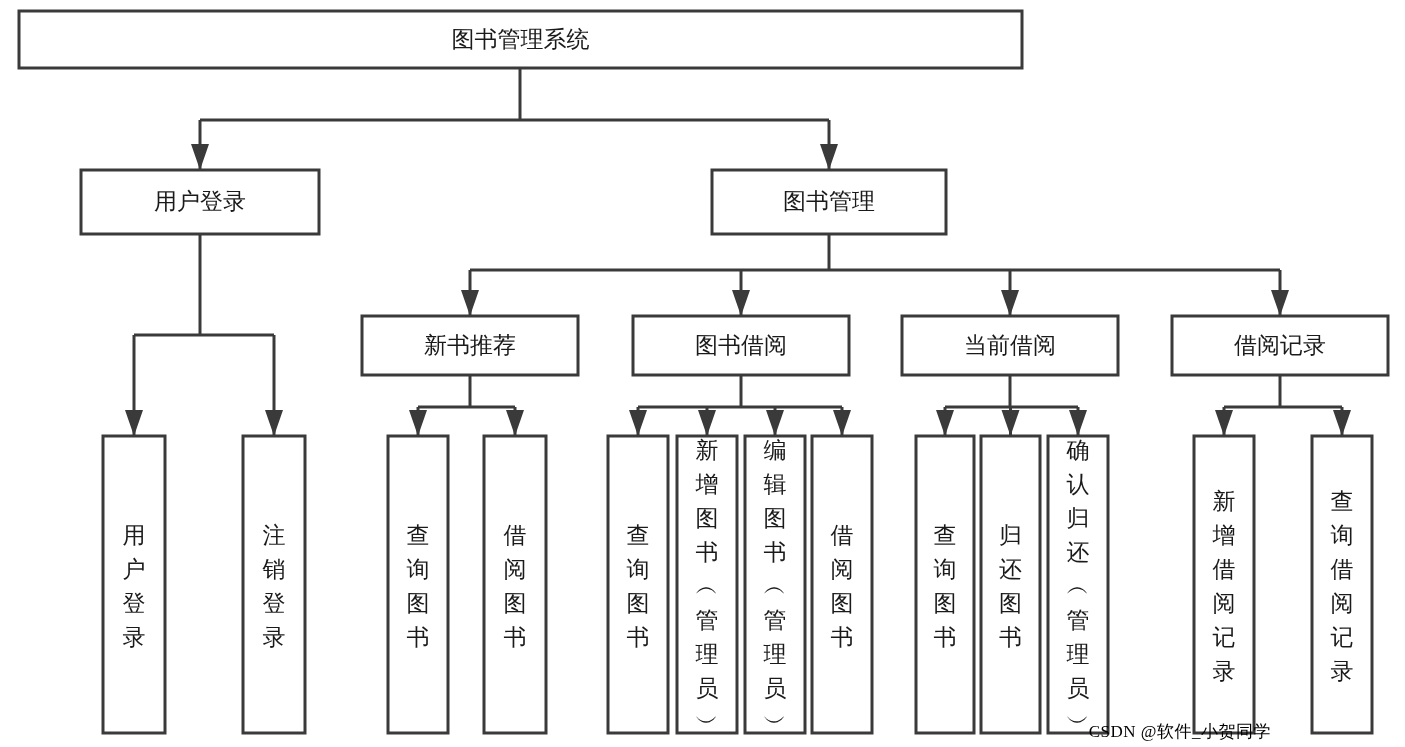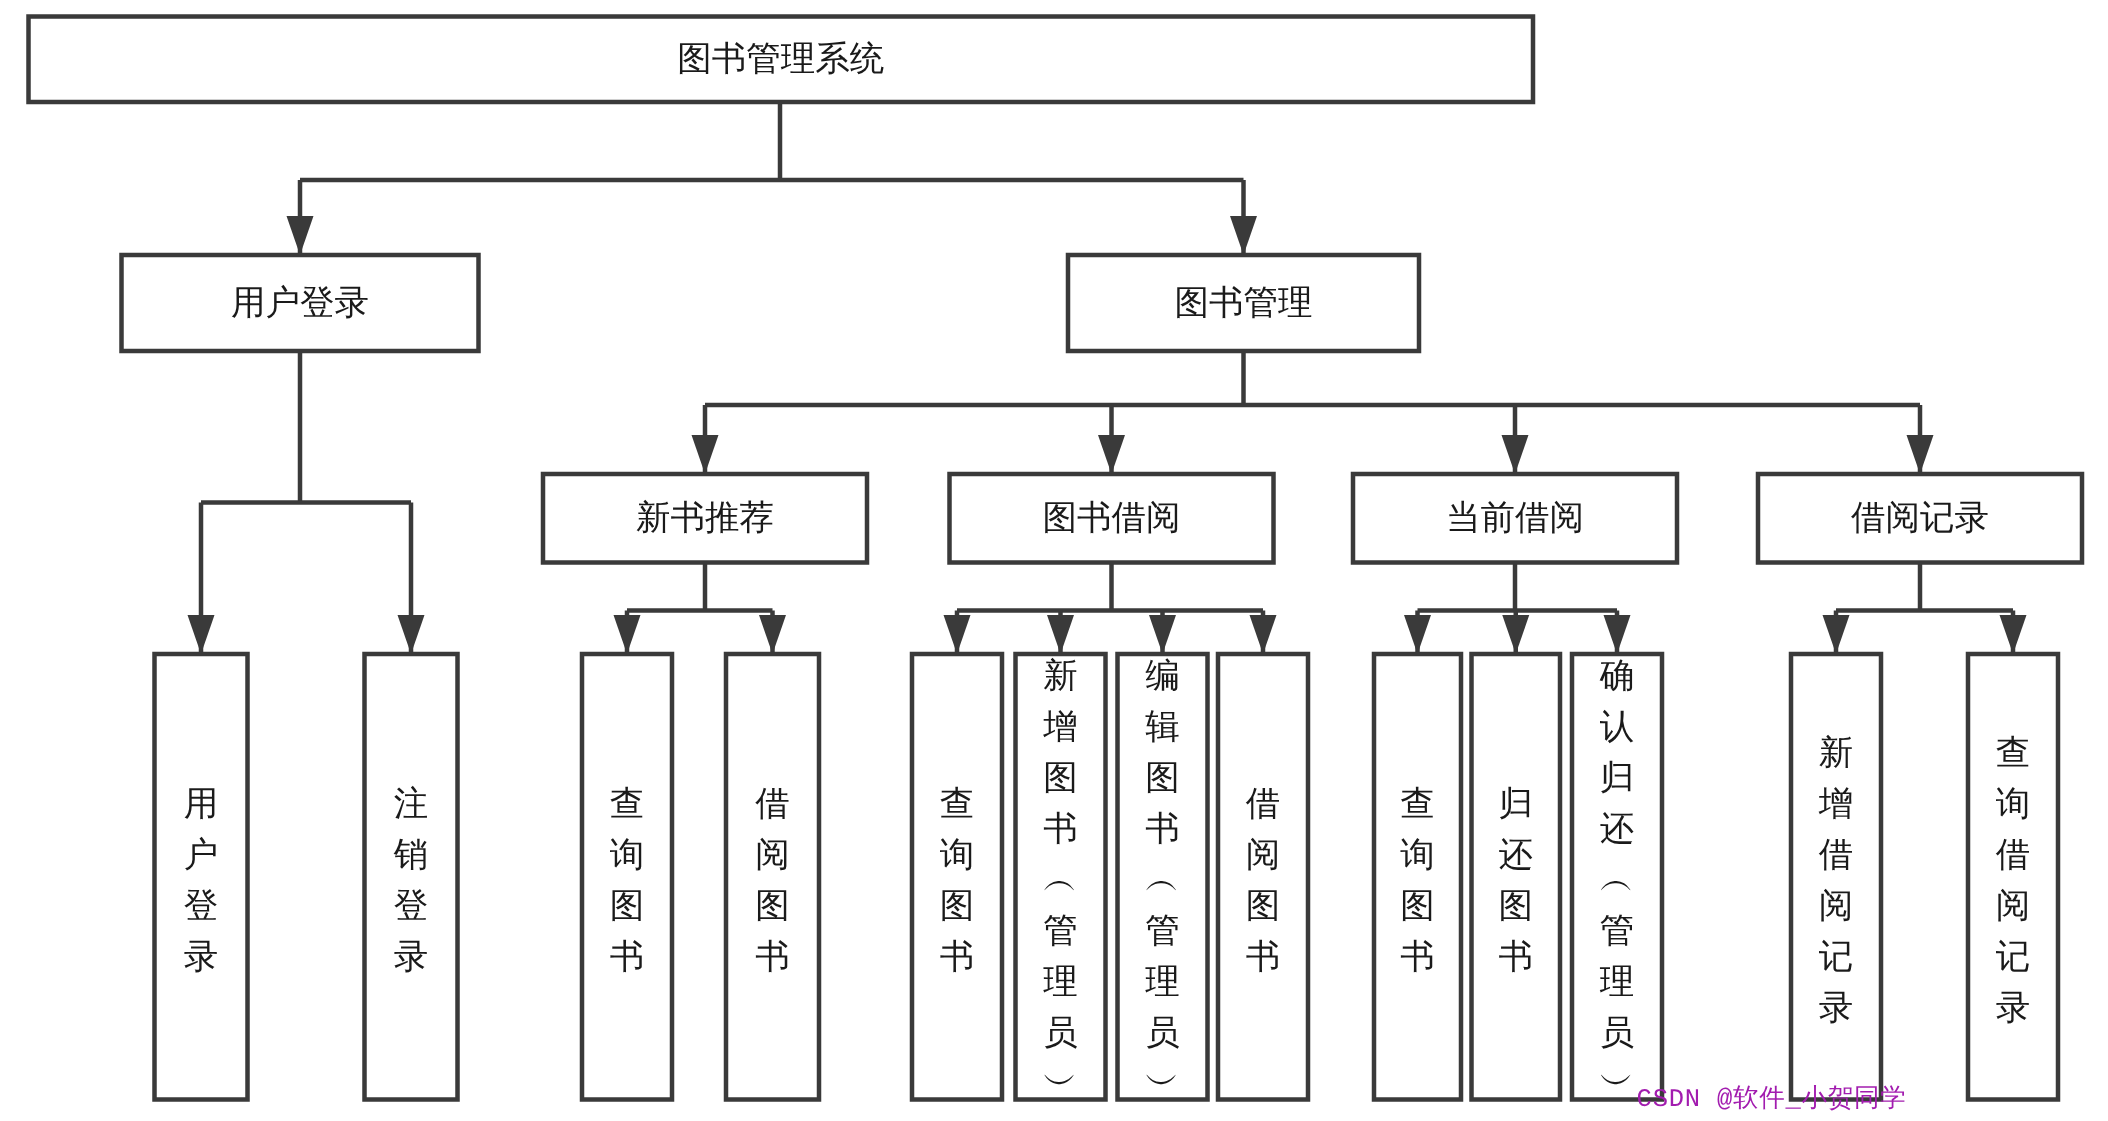--- a/index.html
+++ b/index.html
@@ -53,23 +53,23 @@
   .node-label-v {
     font-family: "Liberation Sans", "DejaVu Sans", sans-serif;
     font-size: 23px;
     fill: #1a1a1a;
     text-anchor: middle;
   }
   .watermark-text {
     position: absolute;
     right: 8px;
     bottom: 4px;
-    font-family: Liberation Mono, monospace;
+    font-family: Liberation Serif, serif;
     font-size: 17px;
-    color: #a21caf;
+    color: #000000;
     white-space: nowrap;
     letter-spacing: 0.5px;
     pointer-events: none;
     margin-top: 30px;
   }
 </style>
 </head>
 <body>
 
 <div id="diagram-root">

